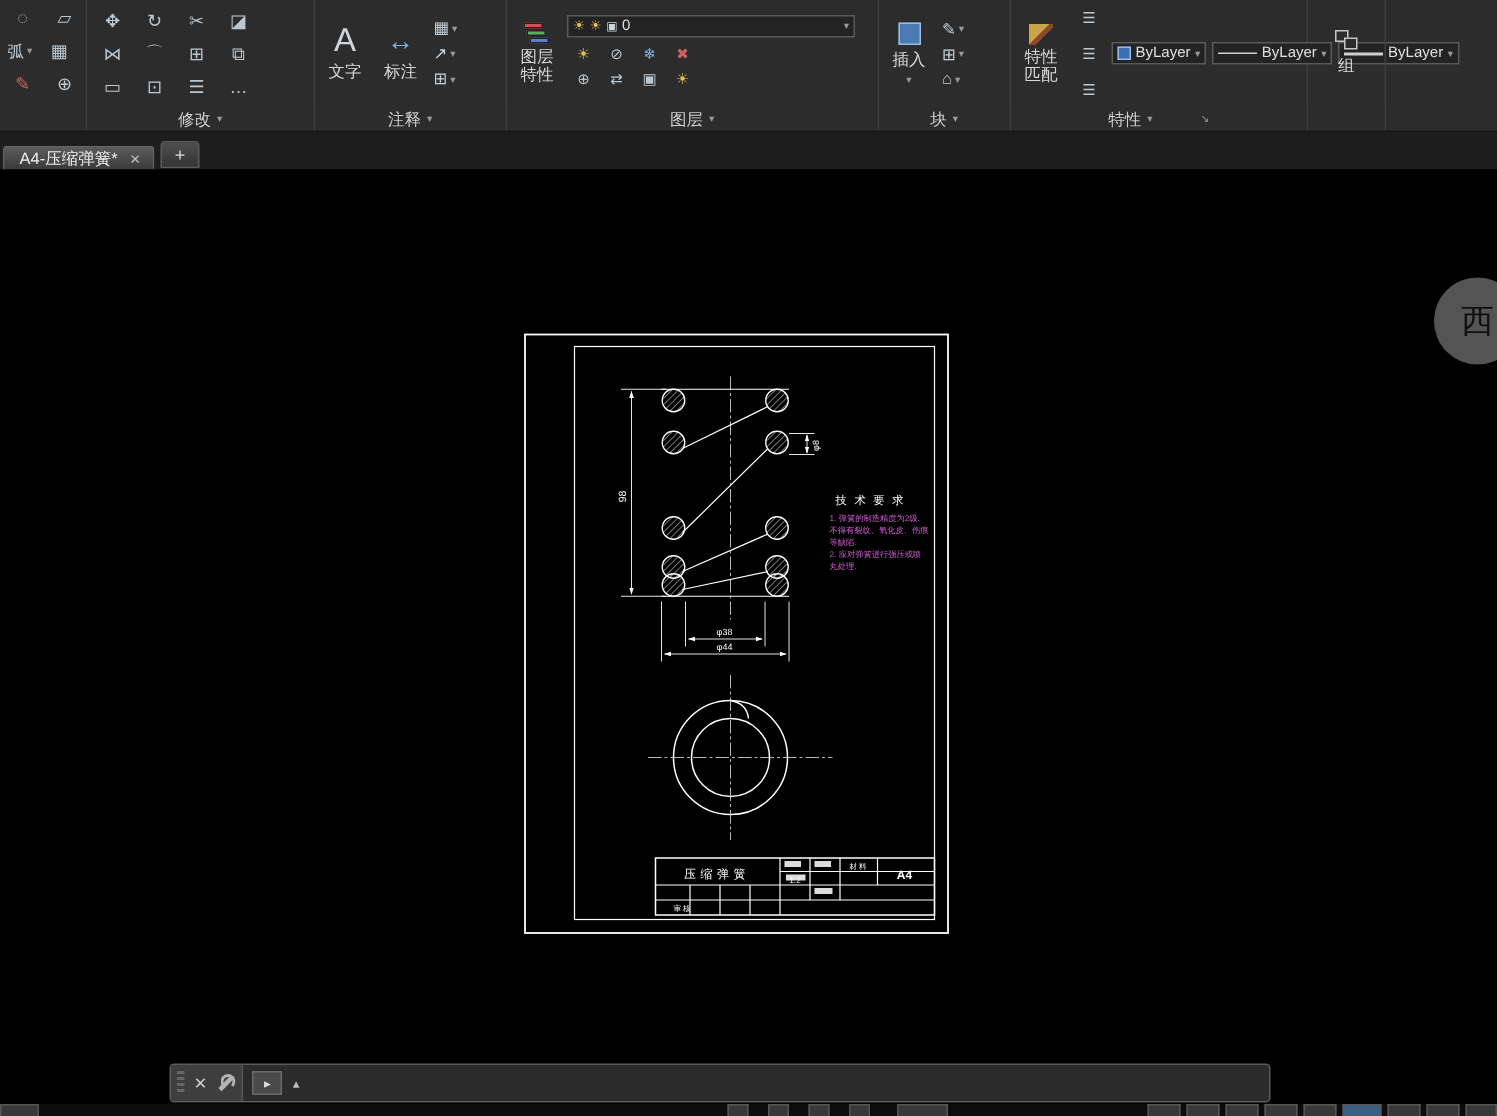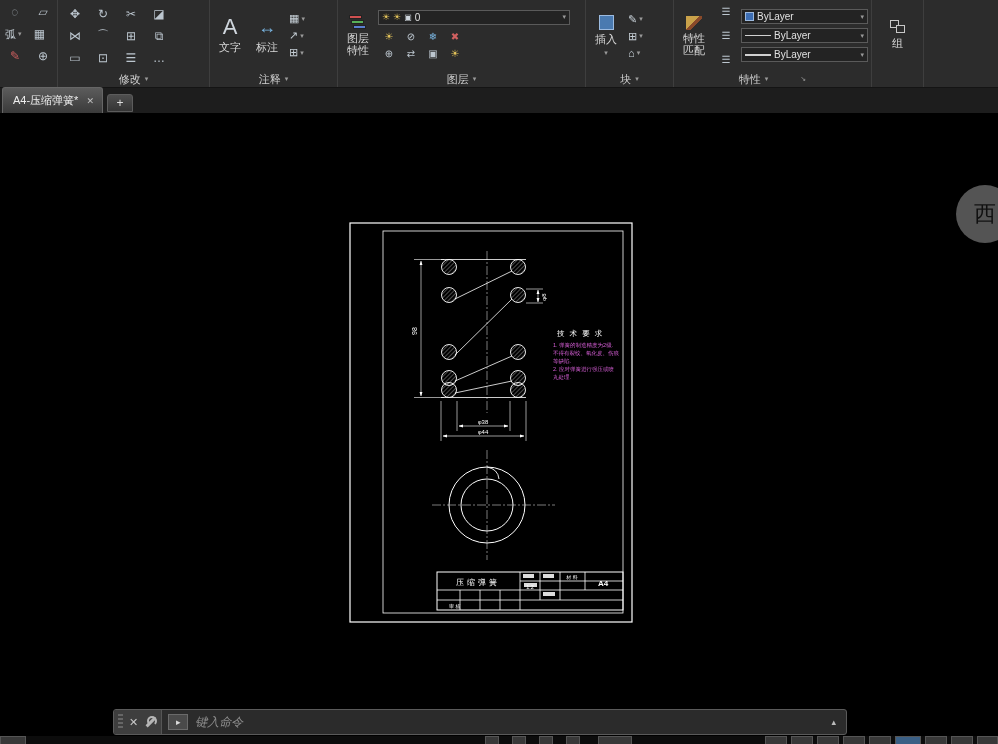--- a/index.html
+++ b/index.html
@@ -38,21 +38,21 @@
   .group-icon{position:relative;width:16px;height:14px;}
   .group-icon i{position:absolute;width:9px;height:8px;border:1px solid #c8c8c8;}
   .group-icon i:nth-child(2){left:6px;top:5px;background:#2c2c2c;}
   .calc-icon{width:15px;height:18px;background:#d8d8d8;border:1px solid #888;
     background-image:linear-gradient(#888 1px,transparent 1px),linear-gradient(90deg,#888 1px,transparent 1px);
     background-size:5px 5px;background-position:1px 6px;}
   .two-line{line-height:12px;text-align:center;font-size:11px;color:#d8d8d8;}
   .yellow{color:#e3c35a;} .blue{color:#79b4e0;} .red{color:#d06060;}
   
   .tabbar{height:25px;background:#1d1d1d;display:flex;align-items:flex-end;gap:4px;padding-left:2px;}
-  .tab{height:26px;display:flex;align-items:center;gap:8px;padding:0 8px 0 10px;
+  .tab{height:16px;display:flex;align-items:center;gap:8px;padding:0 8px 0 10px;
     background:linear-gradient(#5c5c5c,#3a3a3a);border:1px solid #666;border-bottom:none;
     border-radius:3px 3px 0 0;font-size:11px;color:#efefef;}
   .tab-close{font-size:9px;color:#c0c0c0;cursor:pointer;}
   .tab-add{height:18px;width:26px;margin-bottom:1px;background:linear-gradient(#4e4e4e,#353535);
     border:1px solid #5c5c5c;border-radius:3px 3px 0 0;color:#ddd;font-size:12px;
     display:flex;align-items:center;justify-content:center;}
   
   .canvas{position:relative;height:623px;background:#000;overflow:hidden;}
   .watermark{position:absolute;right:-16px;top:72px;width:58px;height:58px;border-radius:50%;
     background:#9a9a9a;opacity:.55;display:flex;align-items:center;justify-content:center;
@@ -234,21 +234,21 @@
         <span class="two-line">
           <span>特性</span><br>
           <span>匹配</span>
         </span>
       </div>
       <div class="minicol">
         <span class="tool" style="font-size:10px">☰</span>
         <span class="tool" style="font-size:10px">☰</span>
         <span class="tool" style="font-size:10px">☰</span>
       </div>
-      <div style="display:flex;flex-direction:column;gap:4px;flex:1;">
+      <div style="display:flex;gap:4px;flex:1;">
         <div class="dd">
           <span class="swatch"></span>
           <span>ByLayer</span>
           <span class="chev">▾</span>
         </div>
         <div class="dd">
           <span class="ltline"></span>
           <span>ByLayer</span>
           <span class="chev">▾</span>
         </div>
@@ -407,21 +407,20 @@
   <div class="cmdbar">
     <div class="cmd-left">
       <span class="grip"></span>
       <span class="cmd-x">✕</span>
       <span class="wrench-icon"></span>
     </div>
     <div class="cmd-main">
       <span class="prompt-box">
         <span>▸</span>
       </span>
-      <input class="cmd-input" placeholder="键入命令" style="">
       <span class="cmd-expand">▴</span>
     </div>
   </div>
 </div>
 
 <div class="statusbar">
   <div class="seg" style="left:0;width:26px"></div>
   <div class="seg" style="left:485px;width:14px"></div>
   <div class="seg" style="left:512px;width:14px"></div>
   <div class="seg" style="left:539px;width:14px"></div>

